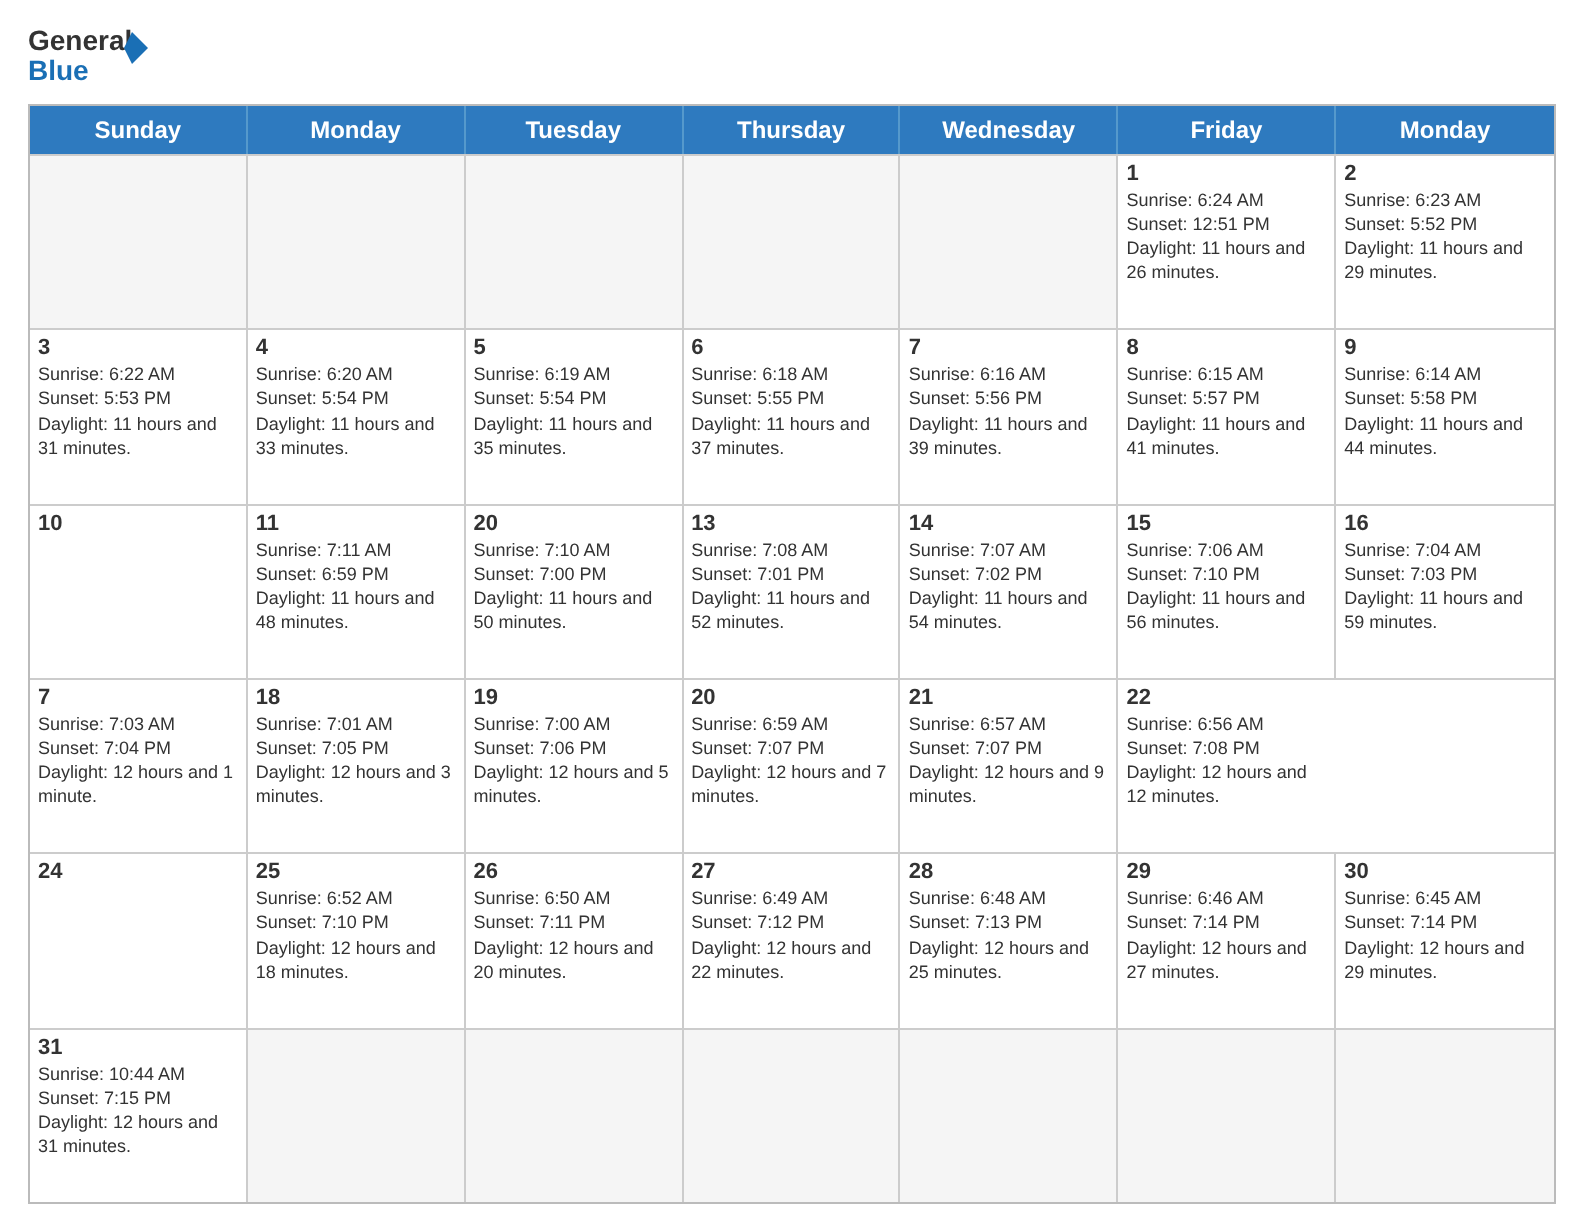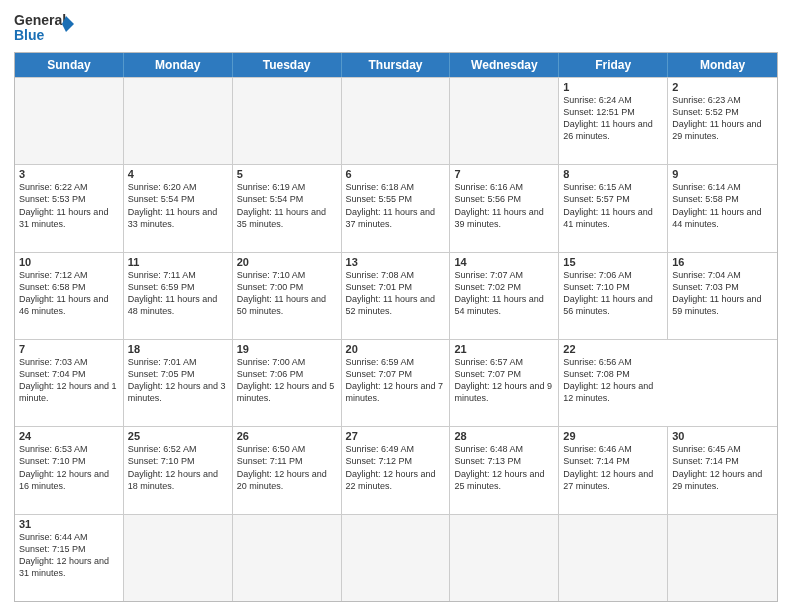--- a/index.html
+++ b/index.html
@@ -183,23 +183,20 @@
           <div class="cal-cell">
             <span class="day-num">9</span>
             <div class="cell-info">Sunrise: 6:14 AM
 Sunset: 5:58 PM
 Daylight: 11 hours and 44 minutes.</div>
           </div>
         </div>
         <div class="cal-row">
           <div class="cal-cell">
             <span class="day-num">10</span>
-            <div class="cell-info">Sunrise: 7:12 AM
-Sunset: 6:58 PM
-Daylight: 11 hours and 46 minutes.</div>
           </div>
           <div class="cal-cell">
             <span class="day-num">11</span>
             <div class="cell-info">Sunrise: 7:11 AM
 Sunset: 6:59 PM
 Daylight: 11 hours and 48 minutes.</div>
           </div>
           <div class="cal-cell">
             <span class="day-num">20</span>
             <div class="cell-info">Sunrise: 7:10 AM
@@ -265,23 +262,20 @@
           <div class="cal-cell">
             <span class="day-num">22</span>
             <div class="cell-info">Sunrise: 6:56 AM
 Sunset: 7:08 PM
 Daylight: 12 hours and 12 minutes.</div>
           </div>
         </div>
         <div class="cal-row">
           <div class="cal-cell">
             <span class="day-num">24</span>
-            <div class="cell-info">Sunrise: 6:53 AM
-Sunset: 7:10 PM
-Daylight: 12 hours and 16 minutes.</div>
           </div>
           <div class="cal-cell">
             <span class="day-num">25</span>
             <div class="cell-info">Sunrise: 6:52 AM
 Sunset: 7:10 PM
 Daylight: 12 hours and 18 minutes.</div>
           </div>
           <div class="cal-cell">
             <span class="day-num">26</span>
             <div class="cell-info">Sunrise: 6:50 AM
@@ -309,21 +303,21 @@
           <div class="cal-cell">
             <span class="day-num">30</span>
             <div class="cell-info">Sunrise: 6:45 AM
 Sunset: 7:14 PM
 Daylight: 12 hours and 29 minutes.</div>
           </div>
         </div>
         <div class="cal-row">
           <div class="cal-cell">
             <span class="day-num">31</span>
-            <div class="cell-info">Sunrise: 6:44 AM
+            <div class="cell-info">Sunrise: 10:44 AM
 Sunset: 7:15 PM
 Daylight: 12 hours and 31 minutes.</div>
           </div>
           <div class="cal-cell empty"></div>
           <div class="cal-cell empty"></div>
           <div class="cal-cell empty"></div>
           <div class="cal-cell empty"></div>
           <div class="cal-cell empty"></div>
           <div class="cal-cell empty"></div>
         </div>

